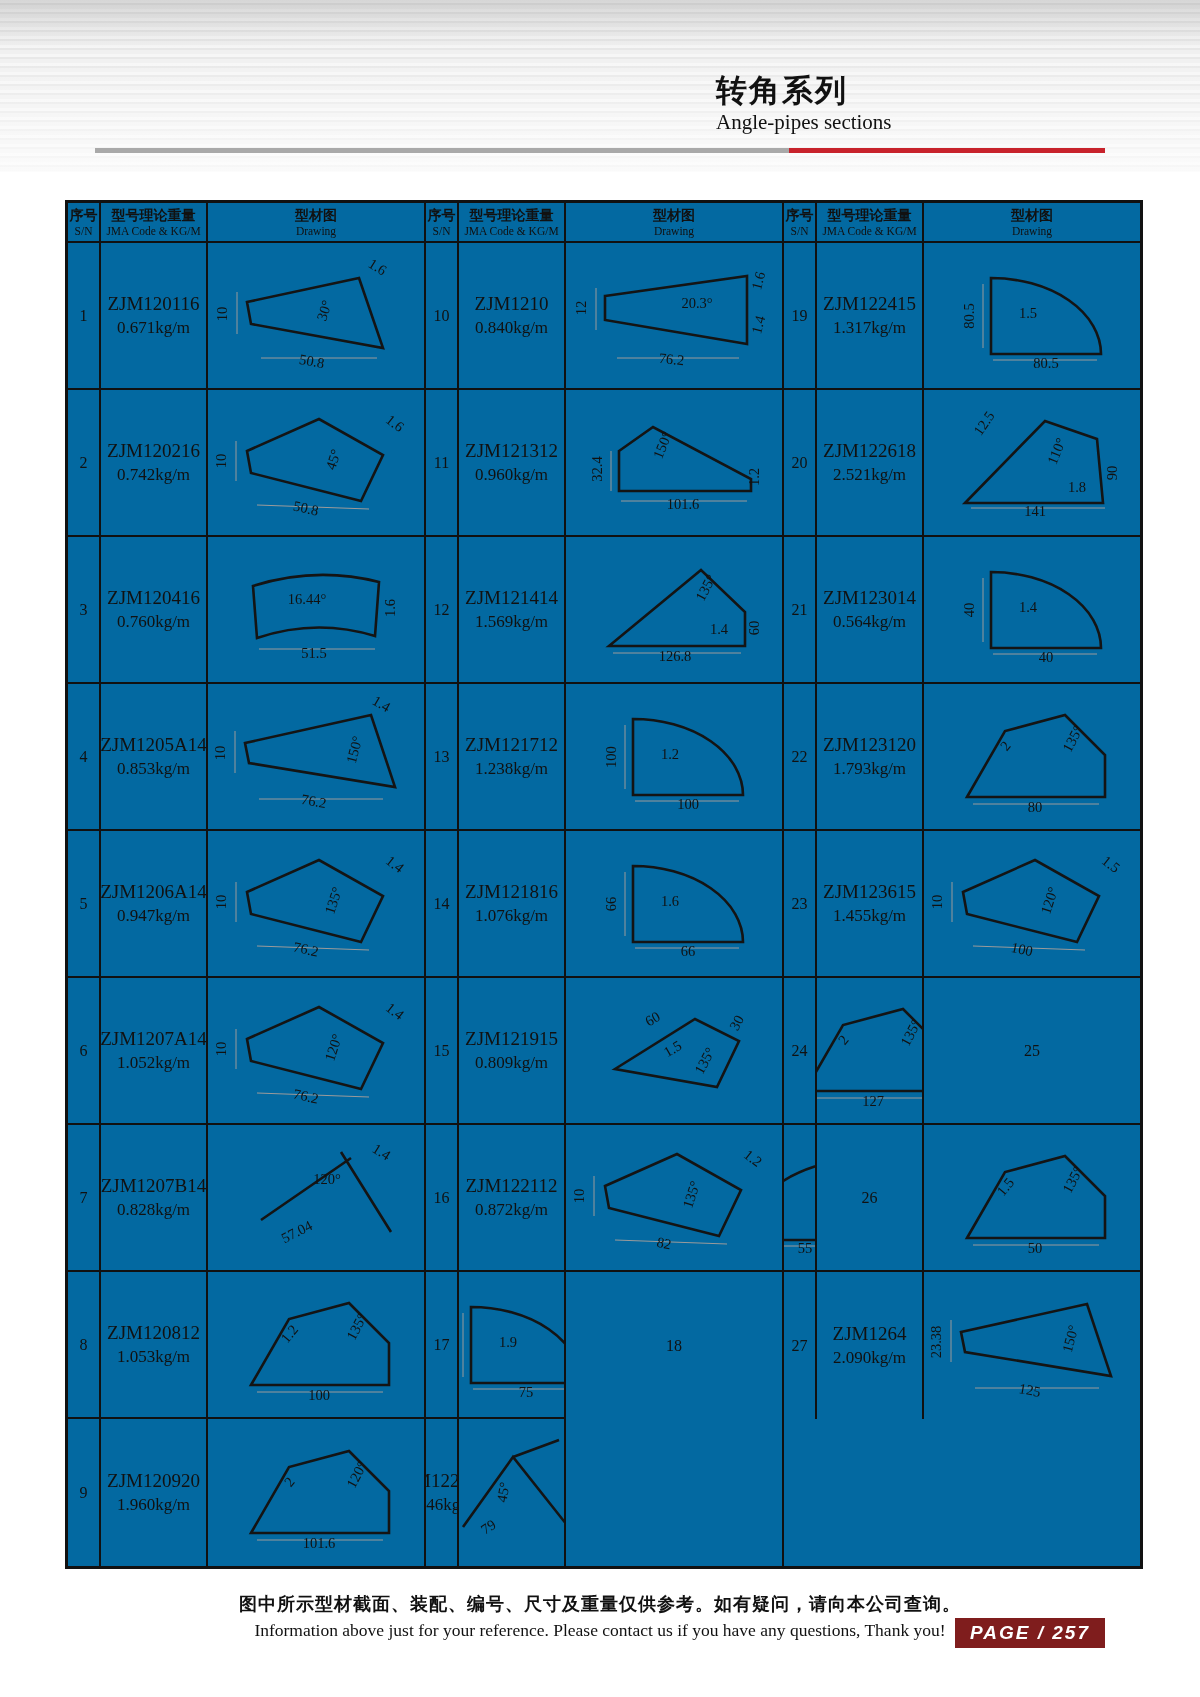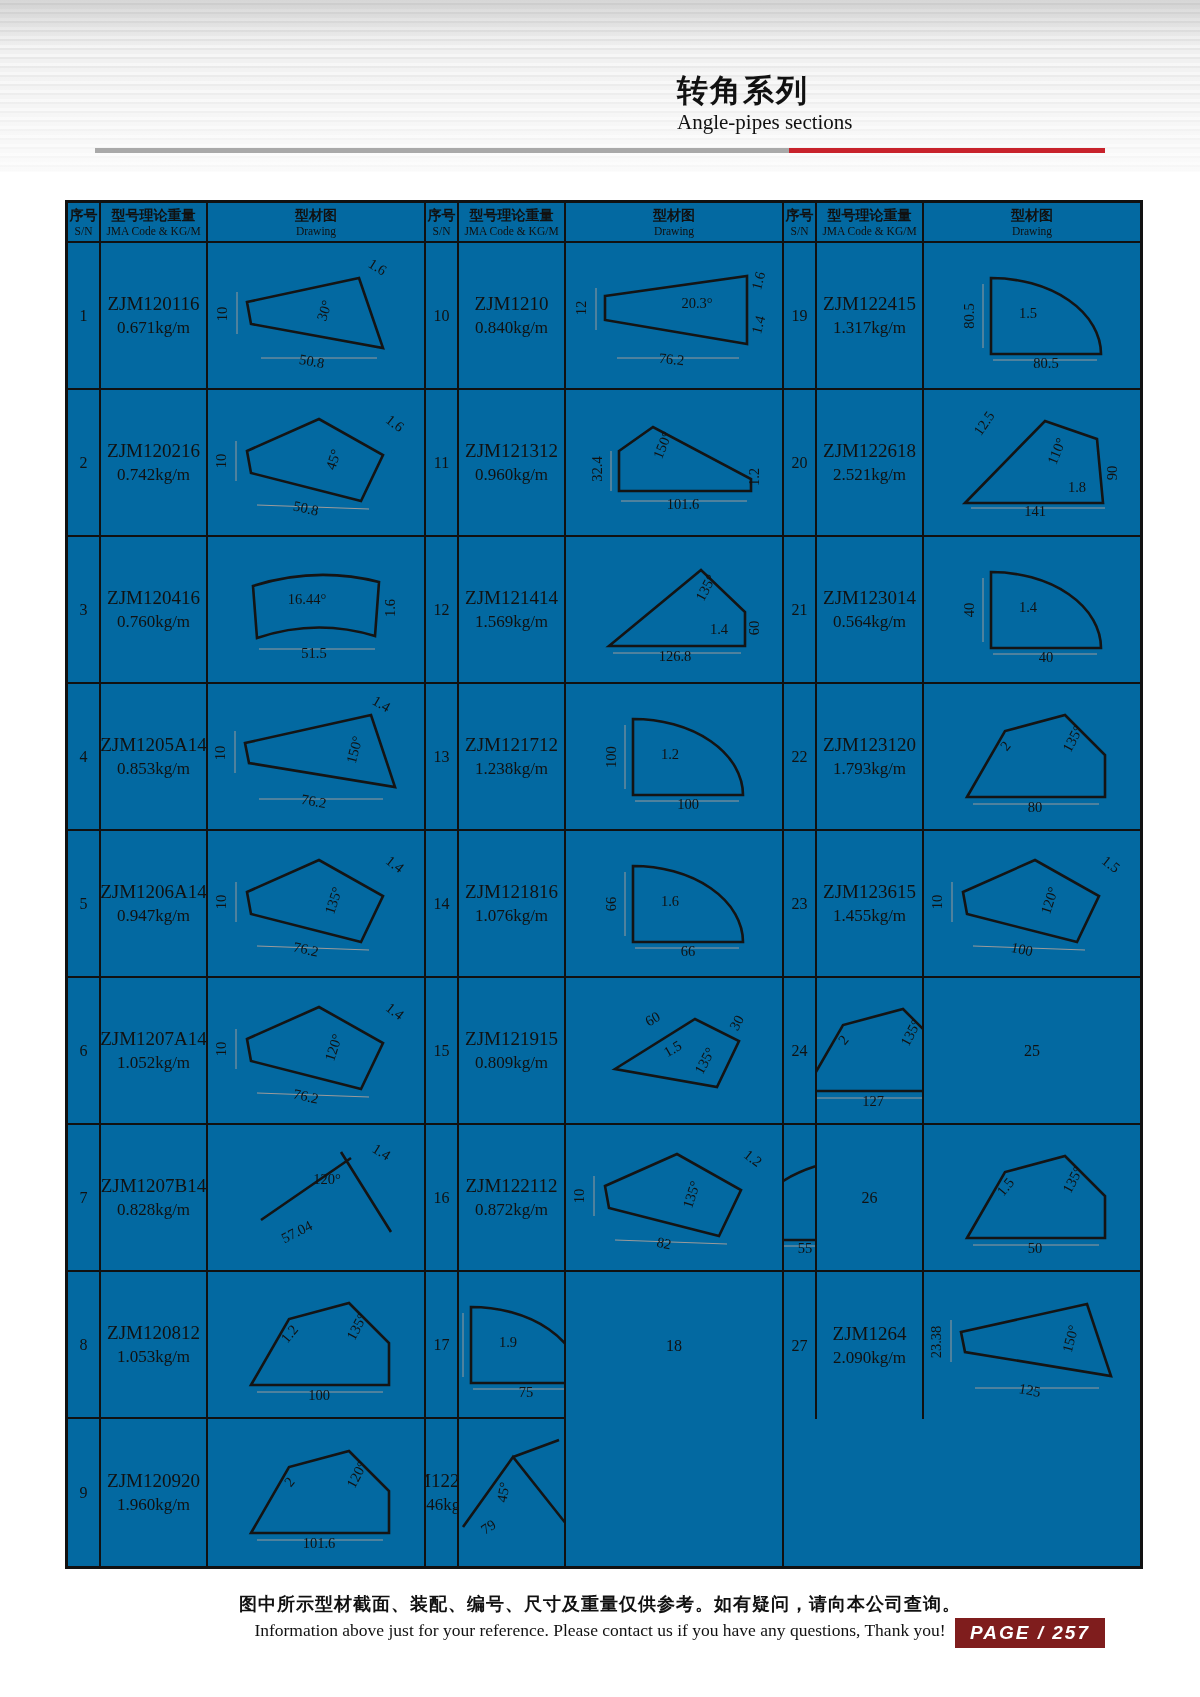--- a/index.html
+++ b/index.html
@@ -4,21 +4,21 @@
 <style>
   html,body{margin:0;padding:0;background:#cfcfcf;}
   .page{position:relative;width:1200px;height:1697px;margin:0 auto;background:#ffffff;
         font-family:"Liberation Serif",serif;color:#111;overflow:hidden;}
   
   .masthead{position:relative;height:200px;}
   .stripes{position:absolute;left:0;top:0;right:0;height:172px;
     background:repeating-linear-gradient(180deg,#f6f6f6 0 3px,#e7e7e7 3px 5px,#f0f0f0 5px 9px);}
   .stripes::before{content:"";position:absolute;inset:0;
     background:linear-gradient(180deg,rgba(120,120,120,.25),rgba(255,255,255,0) 28%,rgba(255,255,255,.65) 92%);}
-  .titleblock{position:absolute;left:677px;top:74px;line-height:1.12;}
+  .titleblock{position:absolute;left:716px;top:74px;line-height:1.12;}
   .title-cn{font-size:31px;font-weight:700;letter-spacing:2px;}
   .title-en{font-size:21px;margin-top:2px;}
   .rule{position:absolute;left:95px;top:148px;width:1010px;height:5px;display:flex;}
   .rule .g{width:694px;background:#a9a9a9;}
   .rule .r{flex:1;}
   
   .tbl{position:absolute;left:65px;top:200px;width:1072px;display:flex;border:3px solid #111;background:#0369a1;}
   .group{flex:1;display:grid;grid-template-columns:33px 107px 1fr;grid-template-rows:40px repeat(9,147px);}
   .group+.group{border-left:2px solid #111;}
   .cell{border-right:2px solid #111;border-bottom:2px solid #111;display:flex;flex-direction:column;

